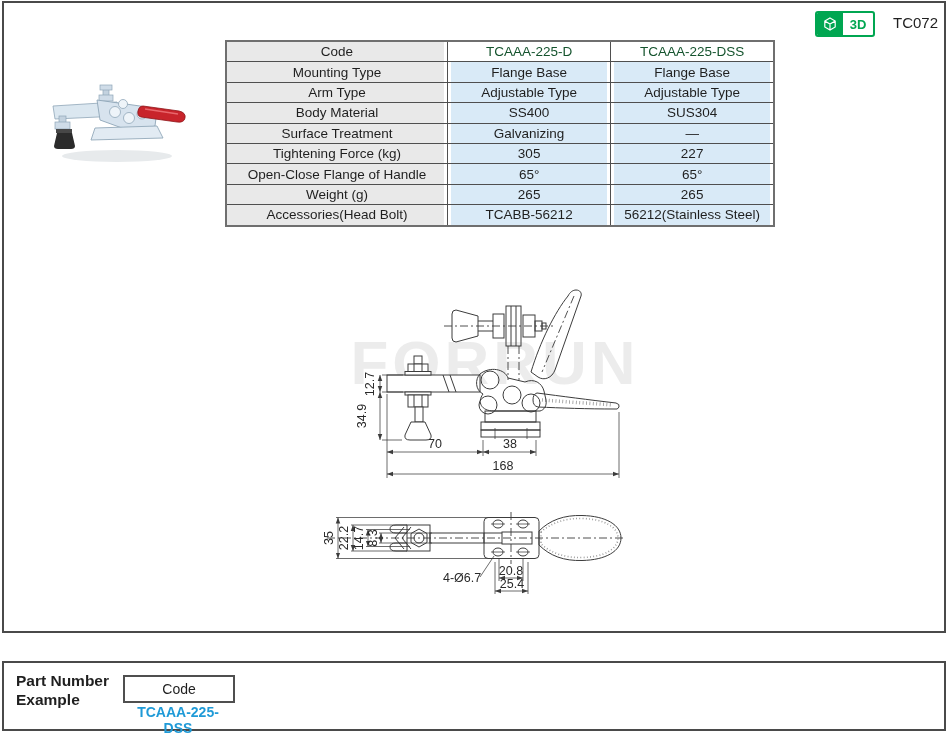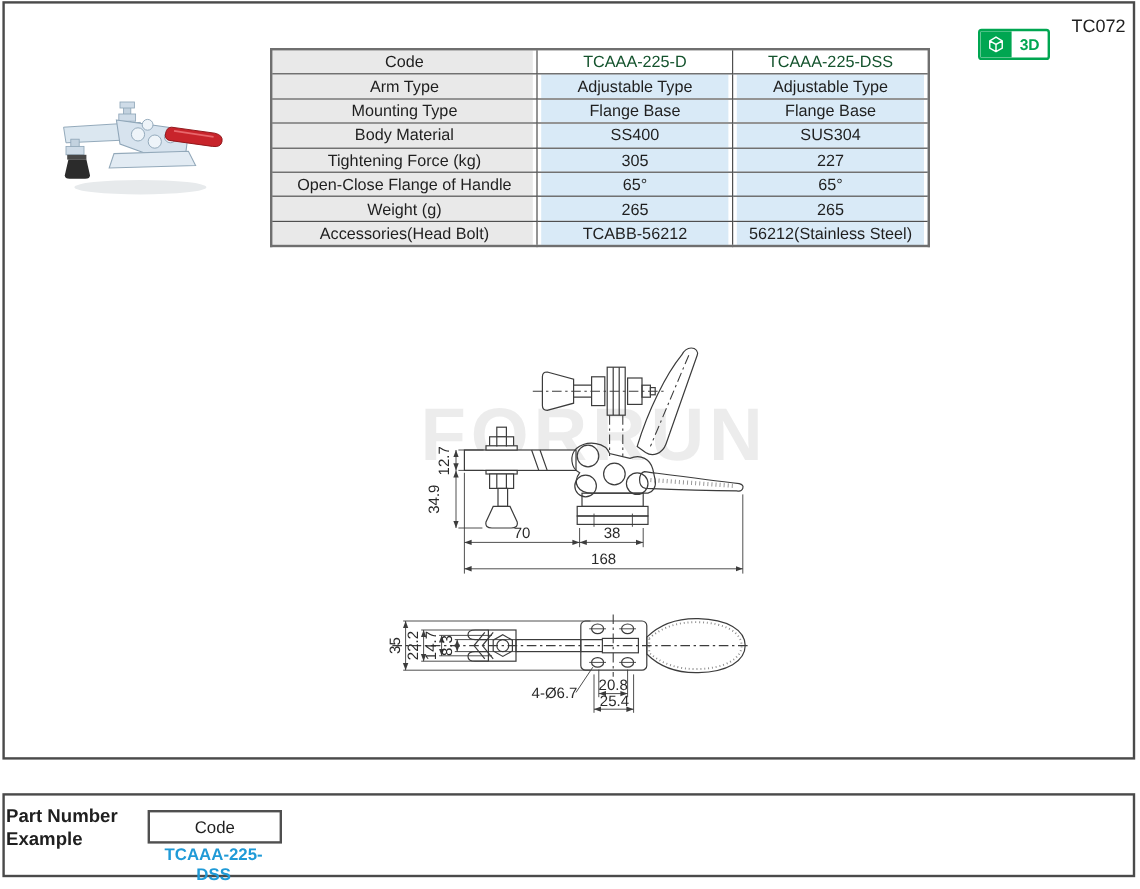--- a/index.html
+++ b/index.html
@@ -4,21 +4,21 @@
 <style>
   html,body{margin:0;padding:0;background:#fff;}
   .page{position:relative;width:950px;height:741px;background:#fff;
         font-family:"Liberation Sans",sans-serif;color:#1f1f1f;overflow:hidden;}
   .main-box{position:absolute;left:2px;top:1px;width:940px;height:628px;
         border:2px solid #4a4a4a;background:#fff;}
   .bottom-box{position:absolute;left:2px;top:661px;width:940px;height:66px;
         border:2px solid #4a4a4a;background:#fff;}
 
   
-  .badge{position:absolute;left:815px;top:24px;height:22px;display:flex;align-items:stretch;
+  .badge{position:absolute;left:815px;top:11px;height:22px;display:flex;align-items:stretch;
         border:2px solid #00a651;border-radius:3px;overflow:hidden;background:#fff;cursor:pointer;}
   .badge .cube{width:26px;background:#00a651;display:flex;align-items:center;justify-content:center;}
   .badge .b3d{width:30px;display:flex;align-items:center;justify-content:center;
         color:#00a651;font-weight:bold;font-size:13px;}
   .tc{position:absolute;left:893px;top:14px;font-size:15px;color:#1f1f1f;}
 
   
   table.spec{position:absolute;left:225px;top:40px;width:550px;border-collapse:collapse;
         table-layout:fixed;border:2px solid #6f6f6f;font-size:13.5px;}
   .spec th,.spec td{border:1px solid #4f4f4f;height:19.4px;text-align:center;
@@ -35,21 +35,21 @@
         display:flex;align-items:center;justify-content:center;
         font-size:62px;font-weight:bold;letter-spacing:4px;color:rgba(110,110,110,0.13);}
 
   svg text.dim{font-family:"Liberation Sans",sans-serif;font-size:12.5px;fill:#2a2a2a;}
   svg .ln{stroke:#3c3c3c;stroke-width:1;fill:none;}
   svg .fw{stroke:#3c3c3c;stroke-width:1;fill:#fff;}
   svg .dm{stroke:#3c3c3c;stroke-width:0.75;fill:none;}
   svg .ph{stroke:#3c3c3c;stroke-width:0.9;fill:none;stroke-dasharray:8 3 2 3;}
 
   
-  .pn-title{position:absolute;left:5px;top:671px;font-size:15.5px;font-weight:bold;line-height:1.25;}
+  .pn-title{position:absolute;left:16px;top:671px;font-size:15.5px;font-weight:bold;line-height:1.25;}
   .code-box{position:absolute;left:123px;top:675px;width:108px;height:24px;border:2px solid #4f4f4f;
         background:#fff;display:flex;align-items:center;justify-content:center;font-size:14px;}
   .pn-value{position:absolute;left:123px;top:704px;width:110px;text-align:center;
         font-size:14px;font-weight:600;color:#1f9ad7;}
 </style>
 </head>
 <body>
 
 <div class="page">
   <div class="main-box"></div>
@@ -87,33 +87,38 @@
   <table class="spec">
     <thead>
       <tr>
         <th class="lbl">Code</th>
         <th class="code-val">TCAAA-225-D</th>
         <th class="code-val">TCAAA-225-DSS</th>
       </tr>
     </thead>
     <tbody>
         <tr>
+          <td class="lbl">Mounting Type</td>
+          <td class="val">Flange Base</td>
+          <td class="val">Flange Base</td>
+        </tr>
+        <tr>
           <td class="lbl">Arm Type</td>
           <td class="val">Adjustable Type</td>
           <td class="val">Adjustable Type</td>
         </tr>
         <tr>
-          <td class="lbl">Mounting Type</td>
-          <td class="val">Flange Base</td>
-          <td class="val">Flange Base</td>
-        </tr>
-        <tr>
           <td class="lbl">Body Material</td>
           <td class="val">SS400</td>
           <td class="val">SUS304</td>
+        </tr>
+        <tr>
+          <td class="lbl">Surface Treatment</td>
+          <td class="val">Galvanizing</td>
+          <td class="val">—</td>
         </tr>
         <tr>
           <td class="lbl">Tightening Force (kg)</td>
           <td class="val">305</td>
           <td class="val">227</td>
         </tr>
         <tr>
           <td class="lbl">Open-Close Flange of Handle</td>
           <td class="val">65°</td>
           <td class="val">65°</td>

